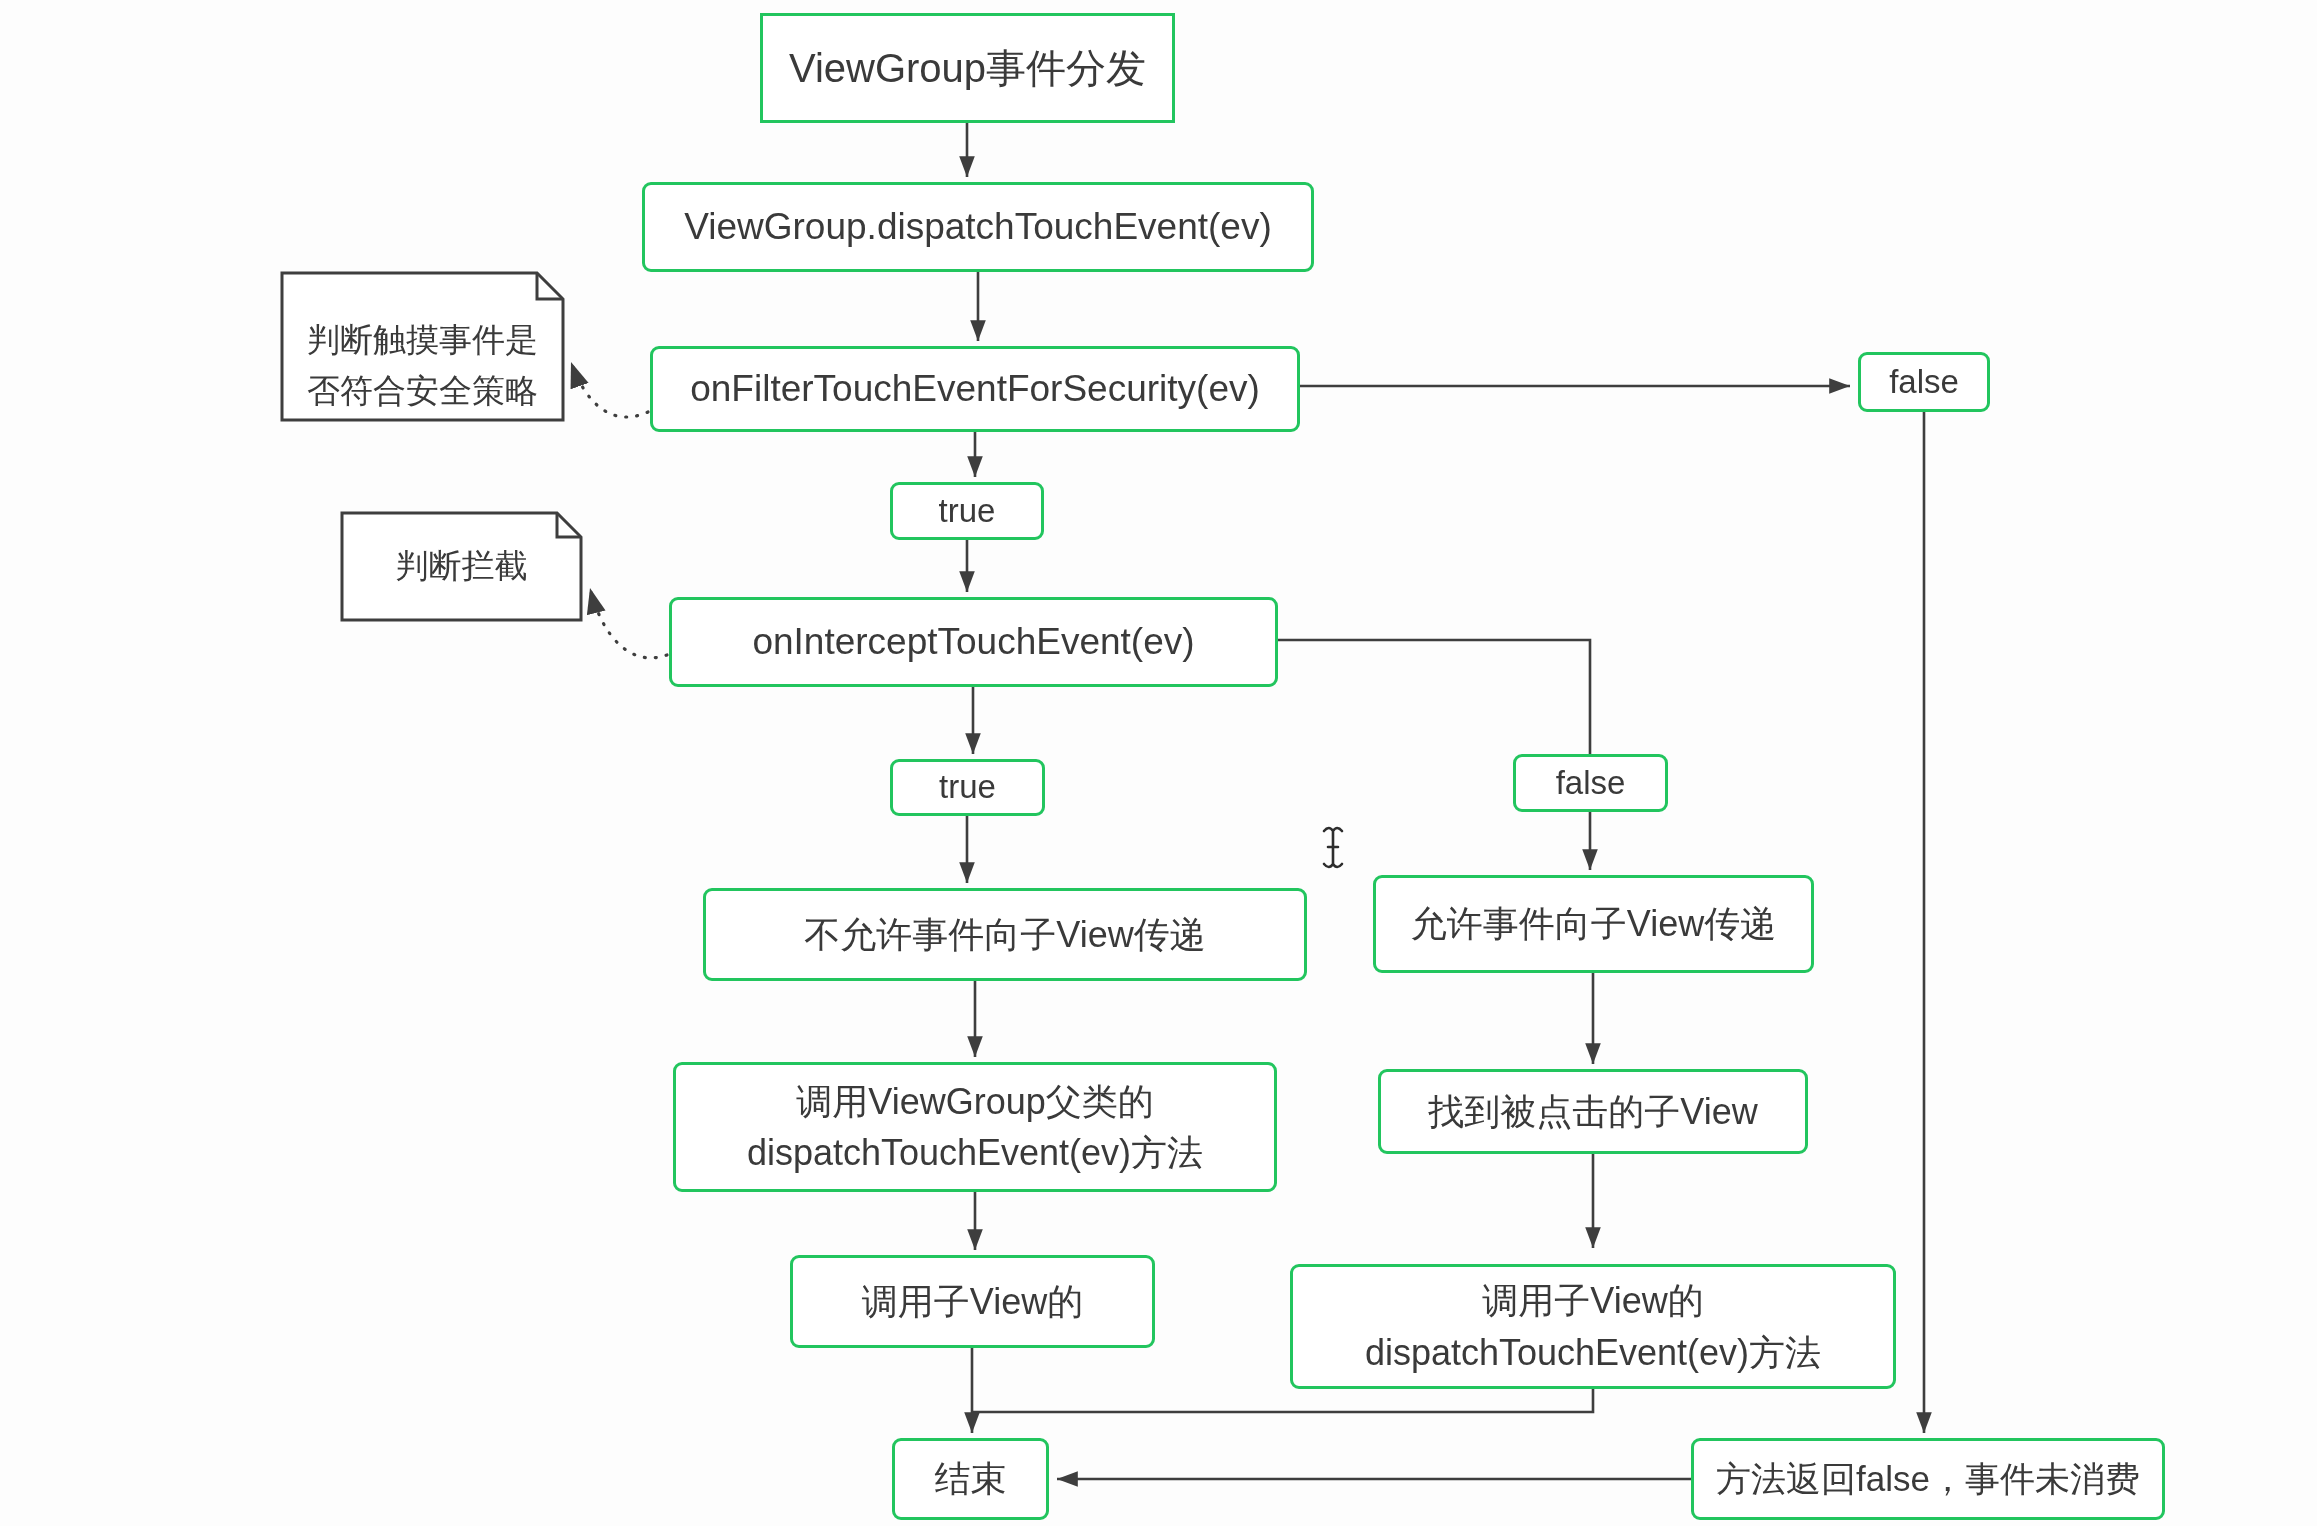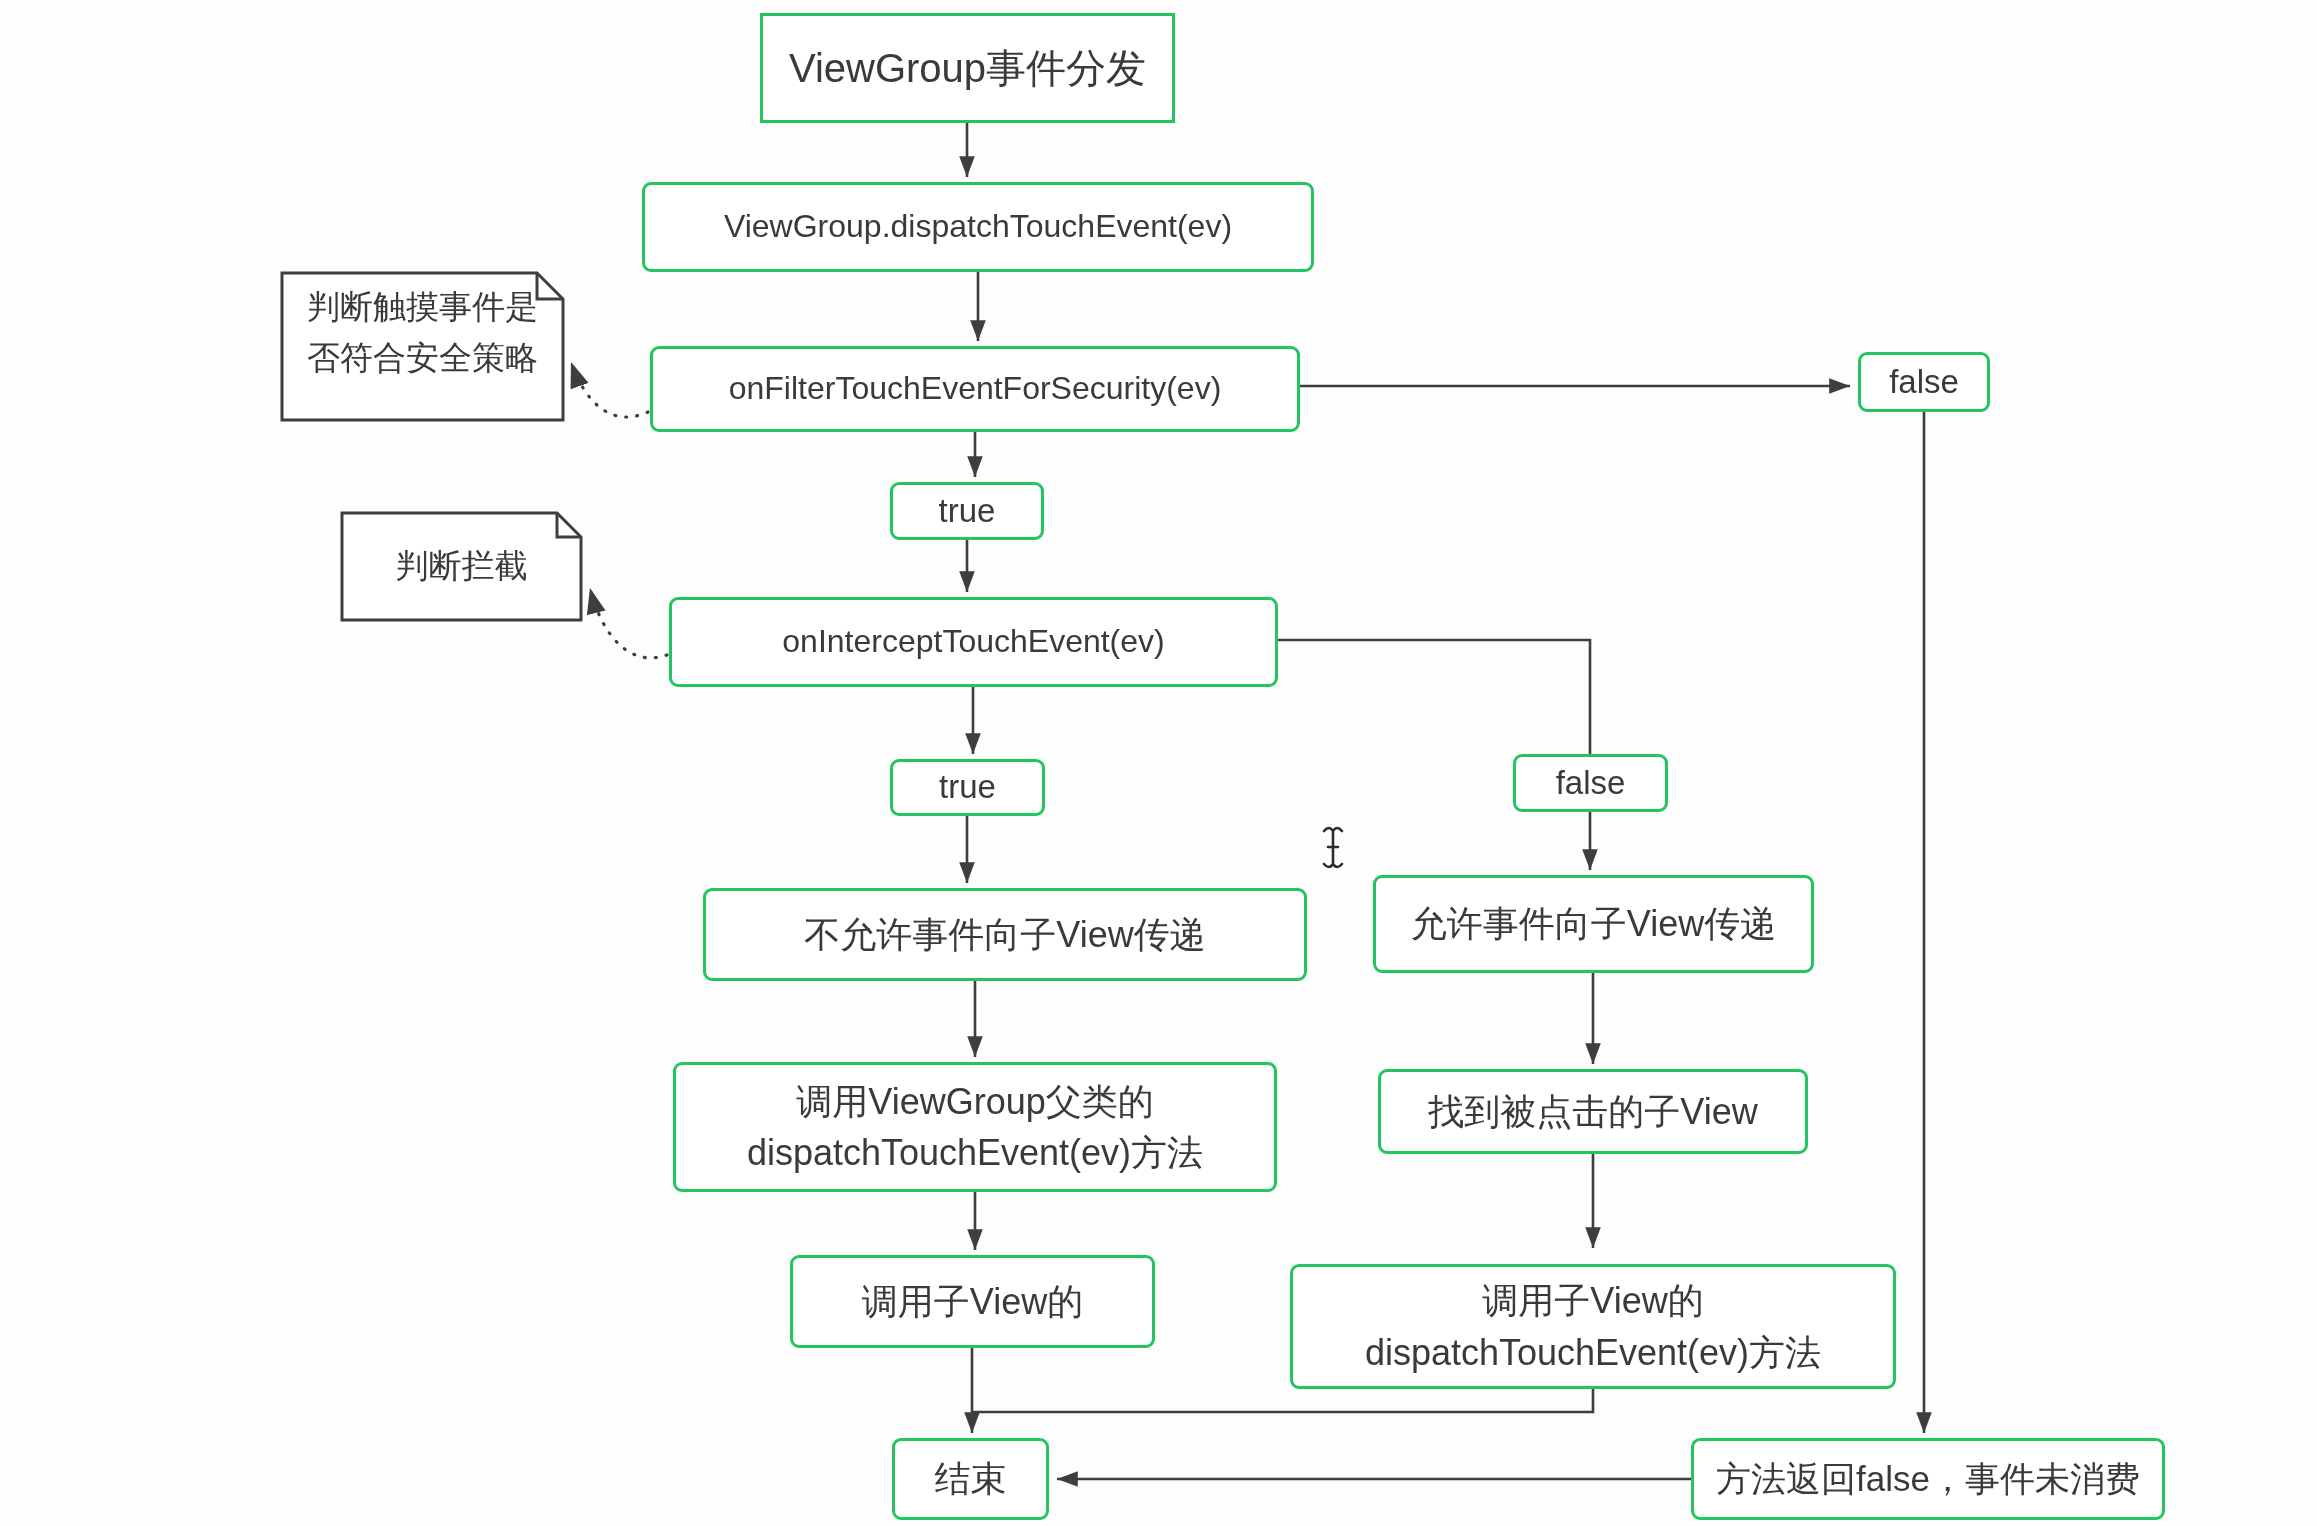--- a/index.html
+++ b/index.html
@@ -22,21 +22,21 @@
     flex-direction:column;
     align-items:center;
     justify-content:center;
     text-align:center;
     white-space:pre-line;
     font-size:36px;
     line-height:1.42;
     color:#3a3a3a;
   }
   .sq{border-radius:0;}
-  .latin{font-size:32px;}
+  .latin{font-size:37px;}
   .small{font-size:33px;}
   .notetext{
     position:absolute;
     box-sizing:border-box;
     display:flex;
     flex-direction:column;
     align-items:center;
     justify-content:center;
     text-align:center;
     white-space:pre-line;
@@ -123,18 +123,18 @@
 
   <div class="box" style="left:790px;top:1255px;width:365px;height:93px;">调用子View的</div>
 
   <div class="box" style="left:1290px;top:1264px;width:606px;height:125px;">调用子View的
 dispatchTouchEvent(ev)方法</div>
 
   <div class="box" style="left:892px;top:1438px;width:157px;height:82px;">结束</div>
 
   <div class="box" style="left:1691px;top:1438px;width:474px;height:82px;font-size:35px;">方法返回false，事件未消费</div>
 
-  <div class="notetext" style="left:282px;top:256px;width:281px;height:147px;padding-top:6px;">判断触摸事件是
+  <div class="notetext" style="left:282px;top:289px;width:281px;height:147px;padding-top:6px;">判断触摸事件是
 否符合安全策略</div>
 
   <div class="notetext" style="left:342px;top:513px;width:239px;height:107px;">判断拦截</div>
 
 </div>
 
 </body></html>

